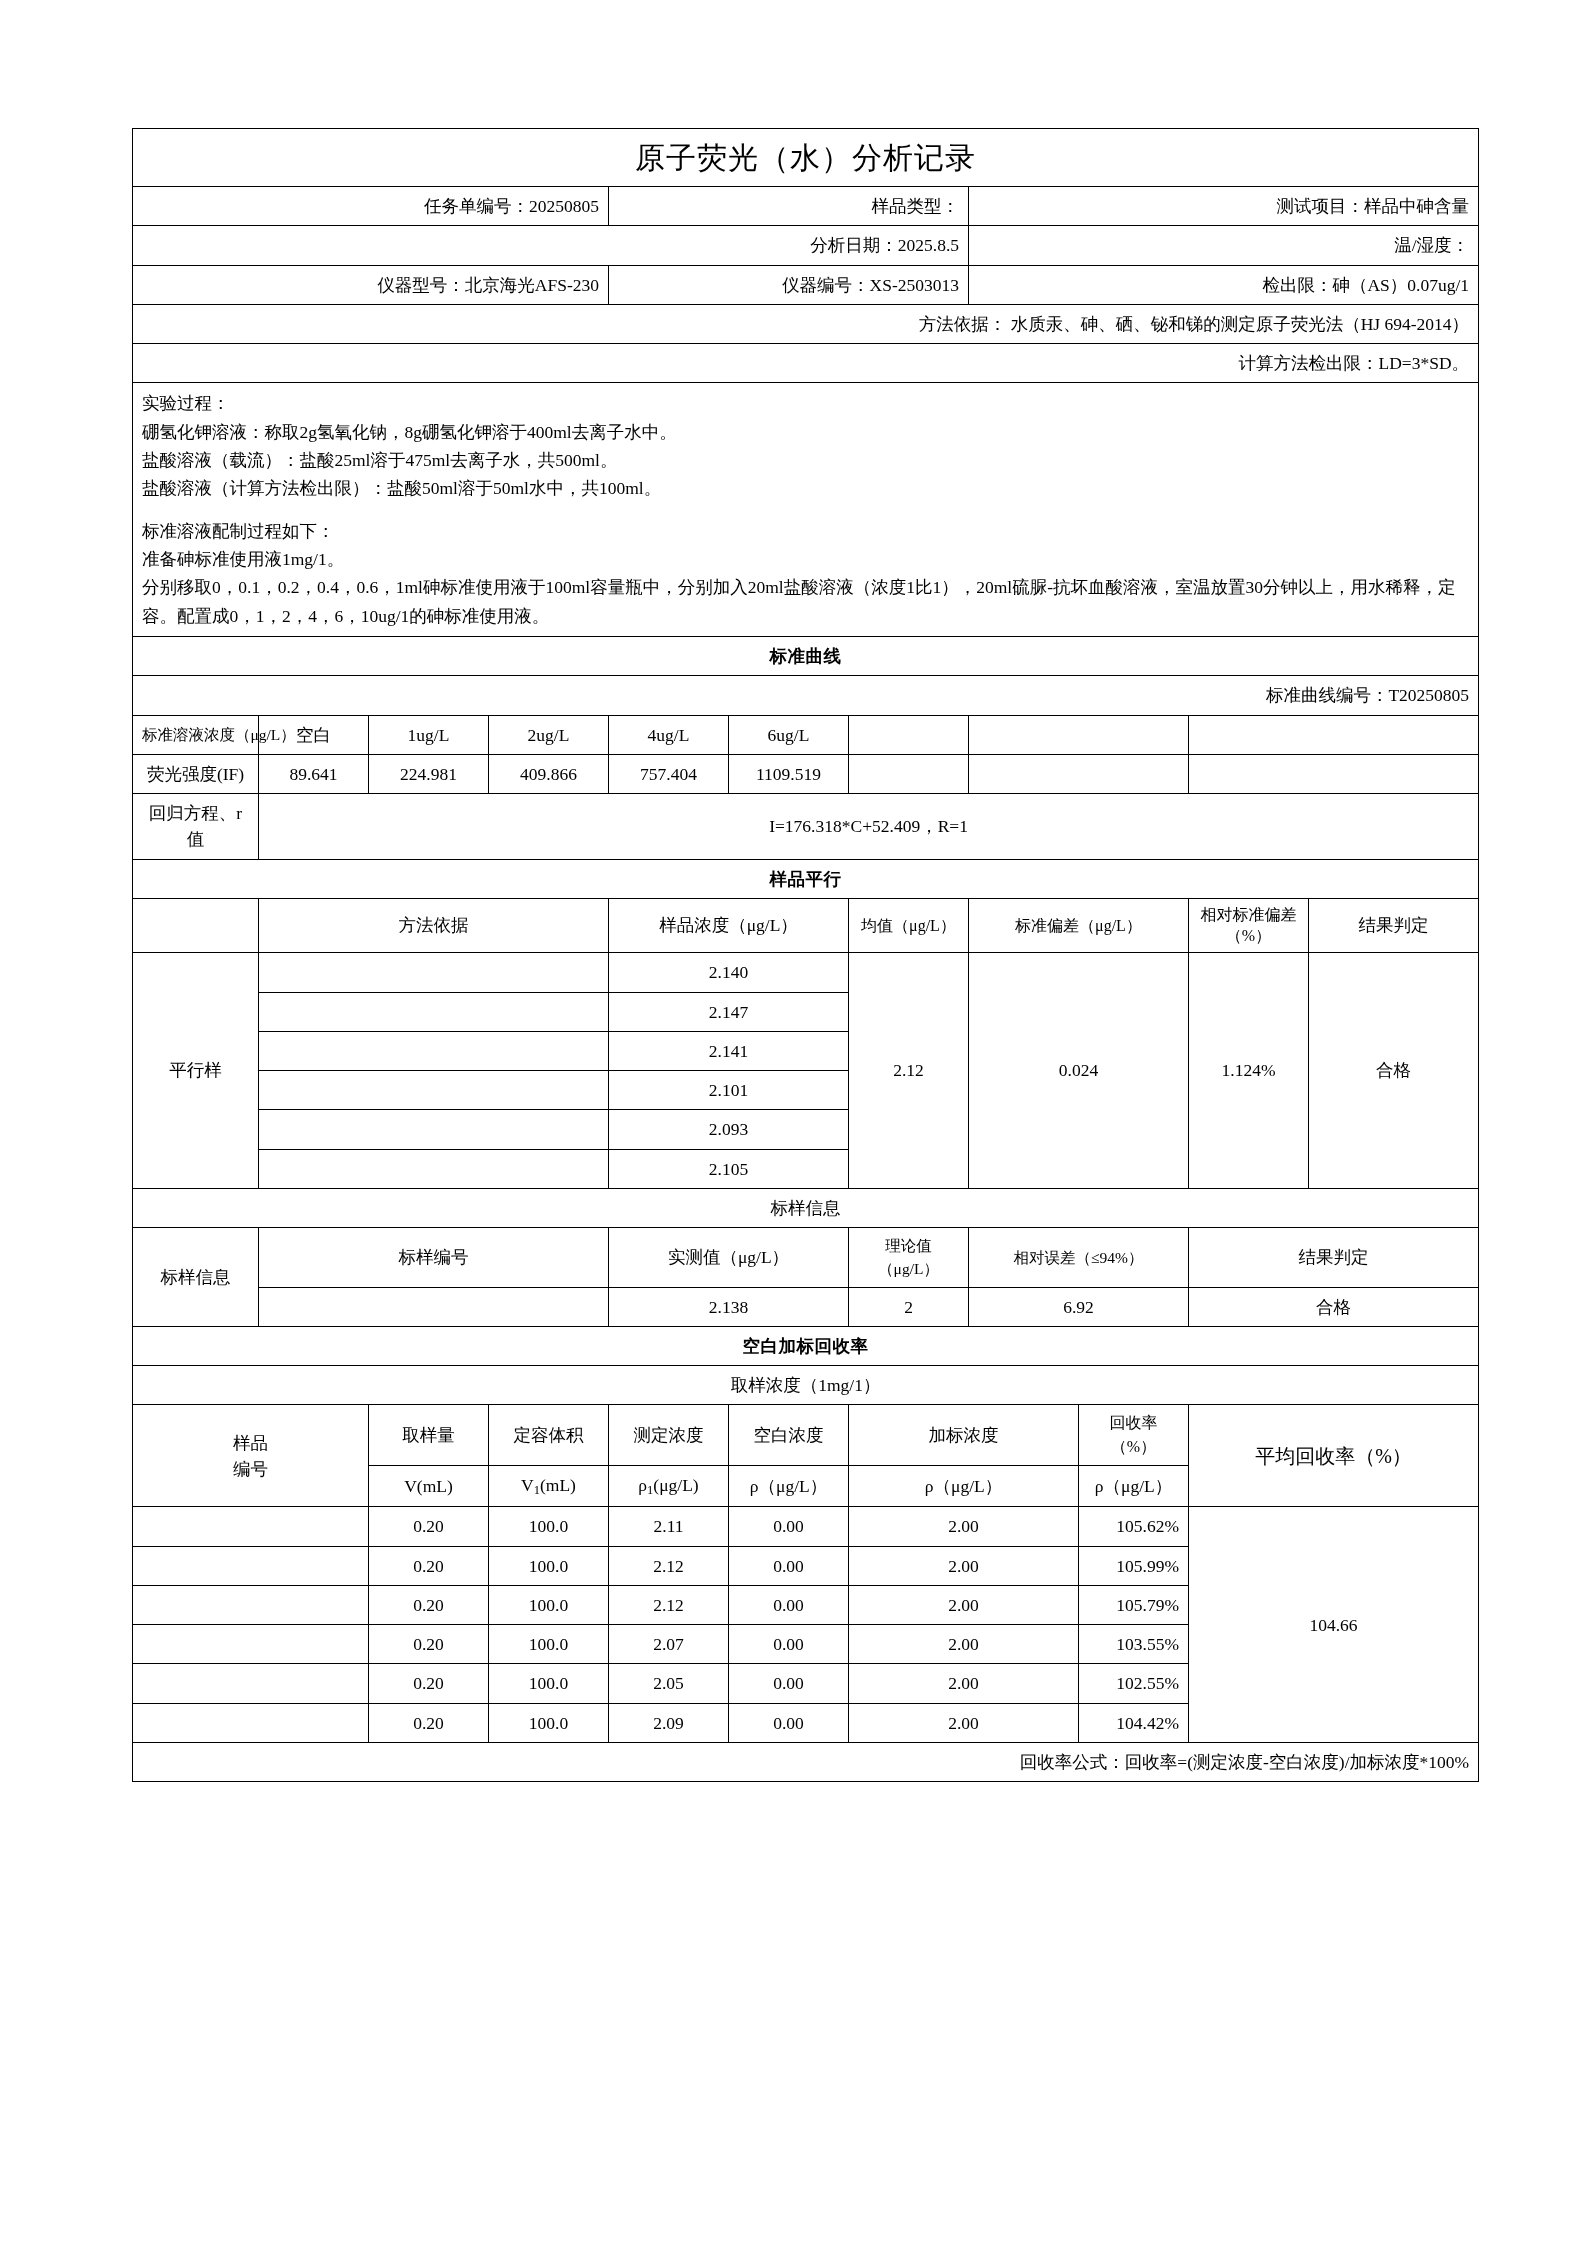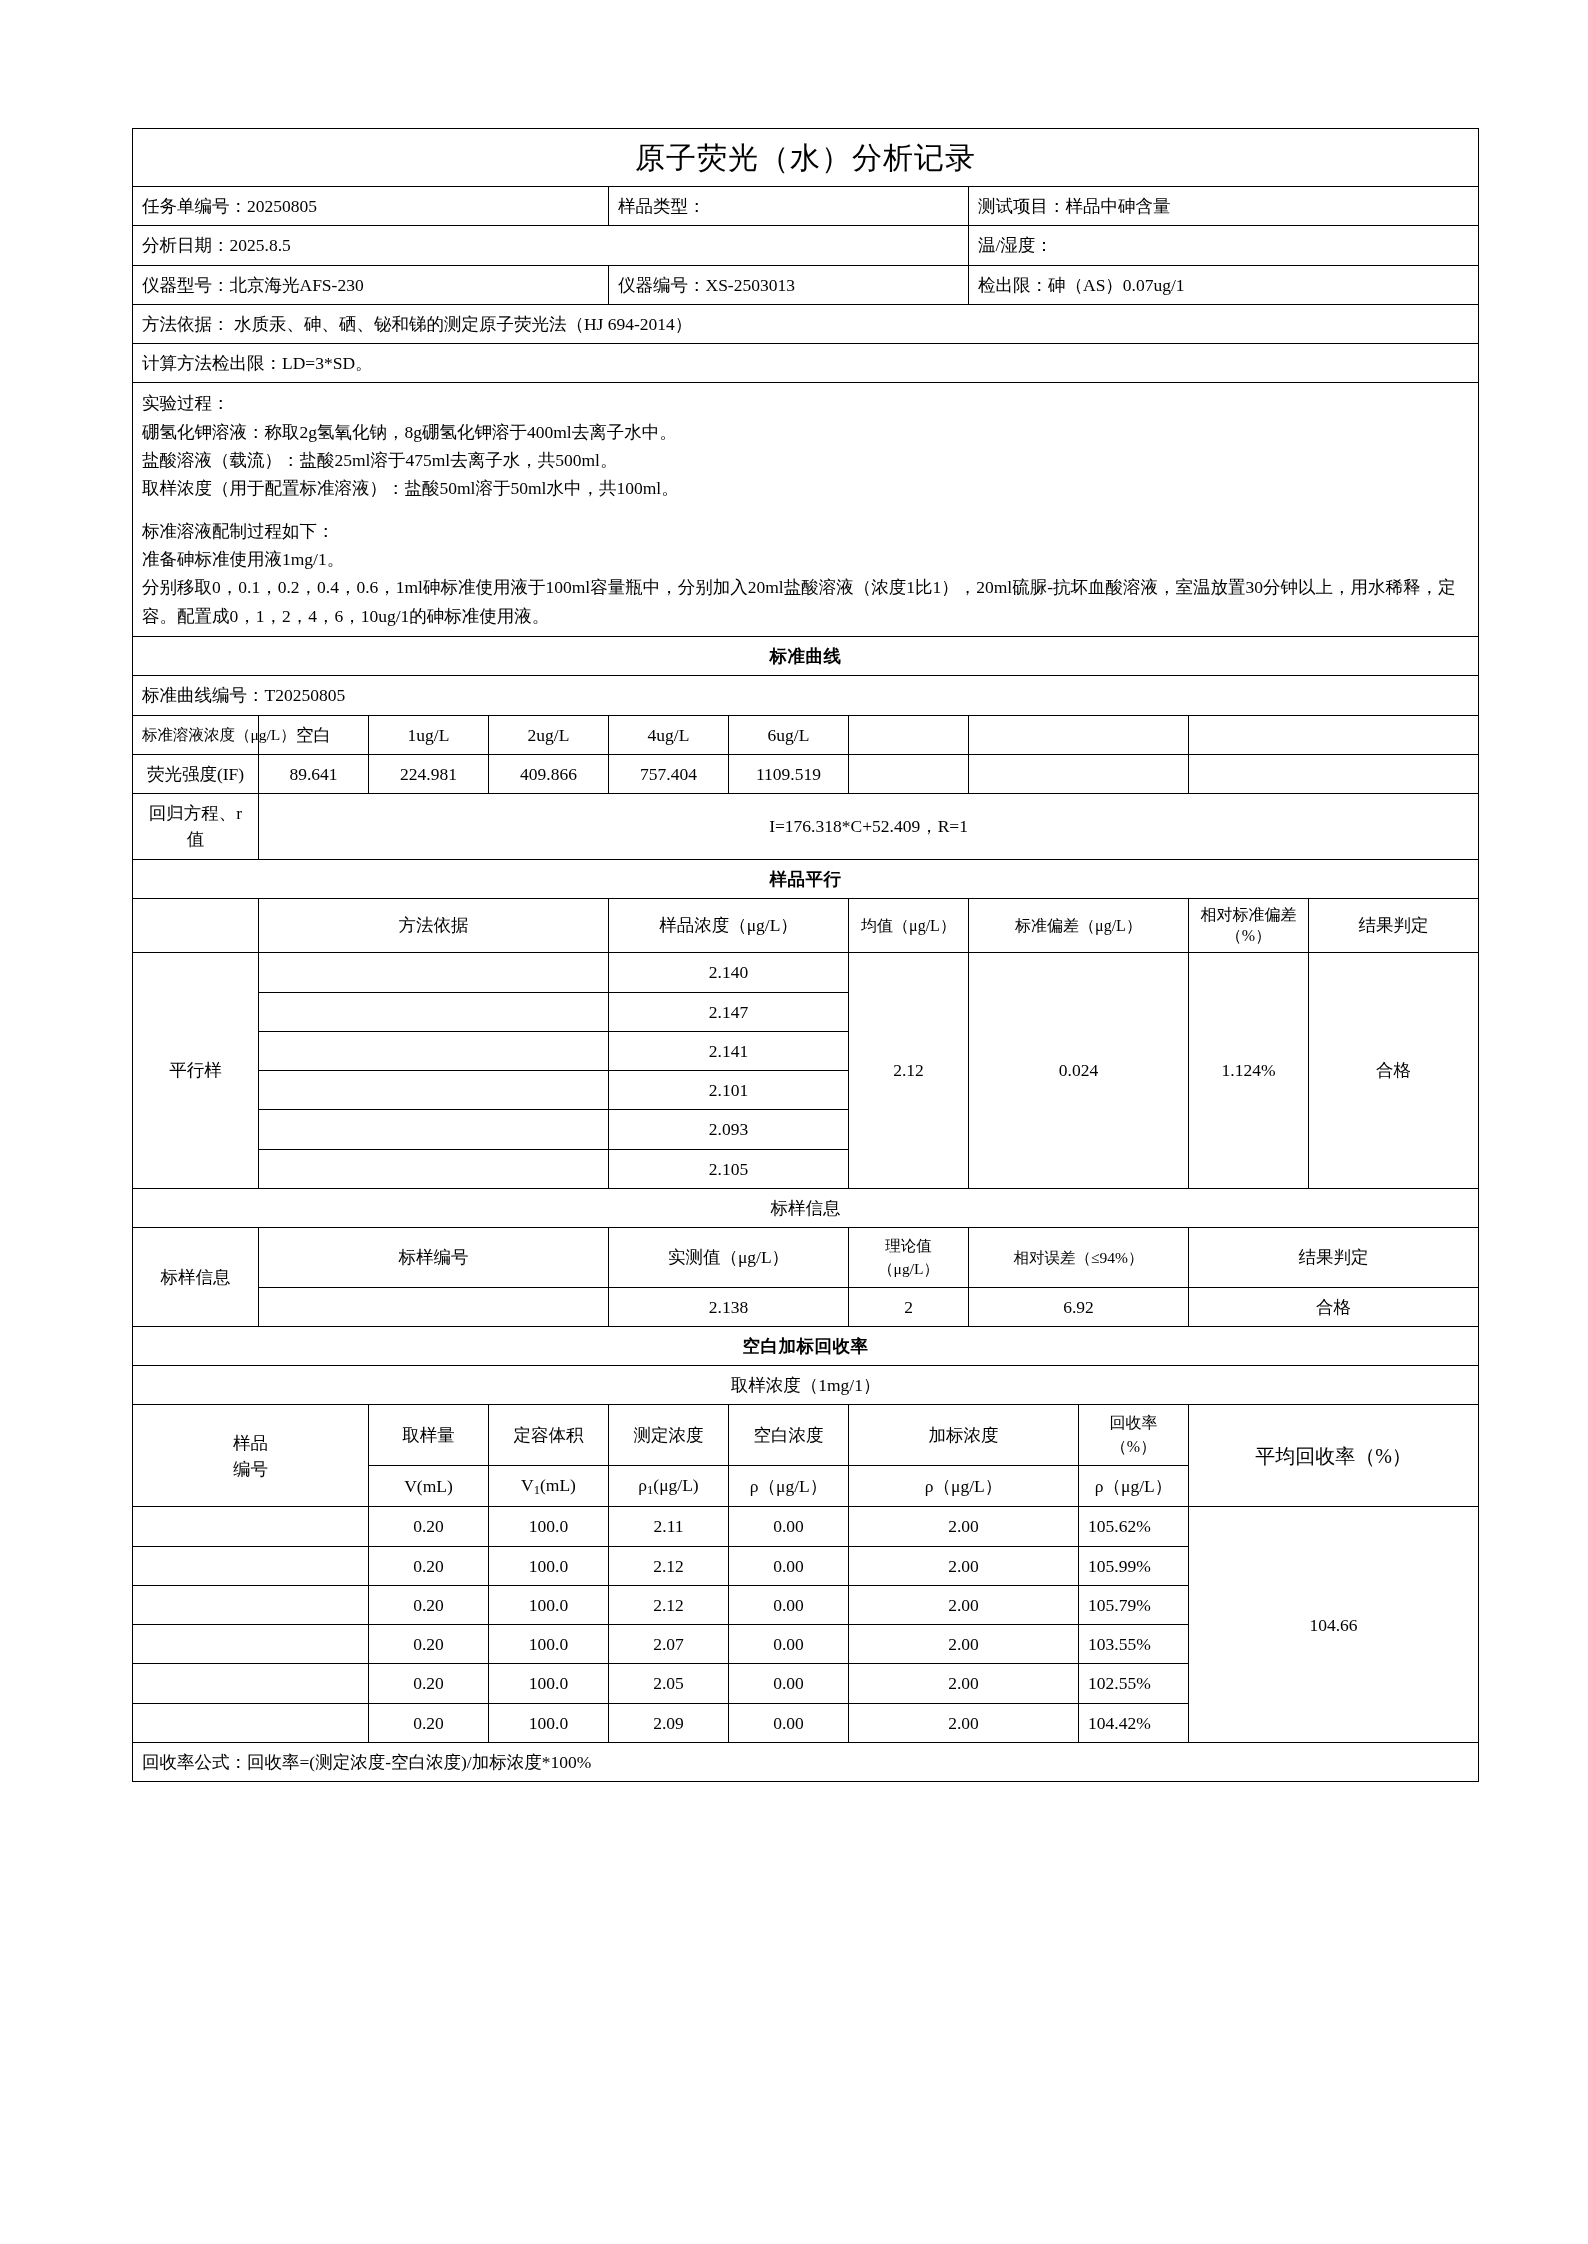--- a/index.html
+++ b/index.html
@@ -37,21 +37,21 @@
     background: #ffffff;
   }
   .title-cell {
     text-align: center;
     font-size: 30px;
     letter-spacing: 1px;
     padding: 13px 0 15px 0;
     font-family: "Liberation Serif", "DejaVu Serif", serif;
   }
   .lbl {
-    text-align: left;
+    text-align: right;
     white-space: nowrap;
   }
   .ctr { text-align: center; }
   .sec-head {
     text-align: center;
     font-weight: bold;
     padding: 8px 0;
     letter-spacing: 0.5px;
     margin-top: 33px;
   }
@@ -125,21 +125,21 @@
 
     <tr class="tall">
       <td class="lbl" colspan="11">计算方法检出限：LD=3*SD。</td>
     </tr>
 
     <tr>
       <td class="proc" colspan="11">
         <span class="ln">实验过程：</span>
         <span class="ln">硼氢化钾溶液：称取2g氢氧化钠，8g硼氢化钾溶于400ml去离子水中。</span>
         <span class="ln">盐酸溶液（载流）：盐酸25ml溶于475ml去离子水，共500ml。</span>
-        <span class="ln">取样浓度（用于配置标准溶液）：盐酸50ml溶于50ml水中，共100ml。</span>
+        <span class="ln">盐酸溶液（计算方法检出限）：盐酸50ml溶于50ml水中，共100ml。</span>
         <span class="gap"></span>
         <span class="ln">标准溶液配制过程如下：</span>
         <span class="ln">准备砷标准使用液1mg/1。</span>
         <span class="ln">分别移取0，0.1，0.2，0.4，0.6，1ml砷标准使用液于100ml容量瓶中，分别加入20ml盐酸溶液（浓度1比1），20ml硫脲-抗坏血酸溶液，室温放置30分钟以上，用水稀释，定容。配置成0，1，2，4，6，10ug/1的砷标准使用液。</span>
       </td>
     </tr>
 
     <tr>
       <td class="sec-head" colspan="11">标准曲线</td>
     </tr>

